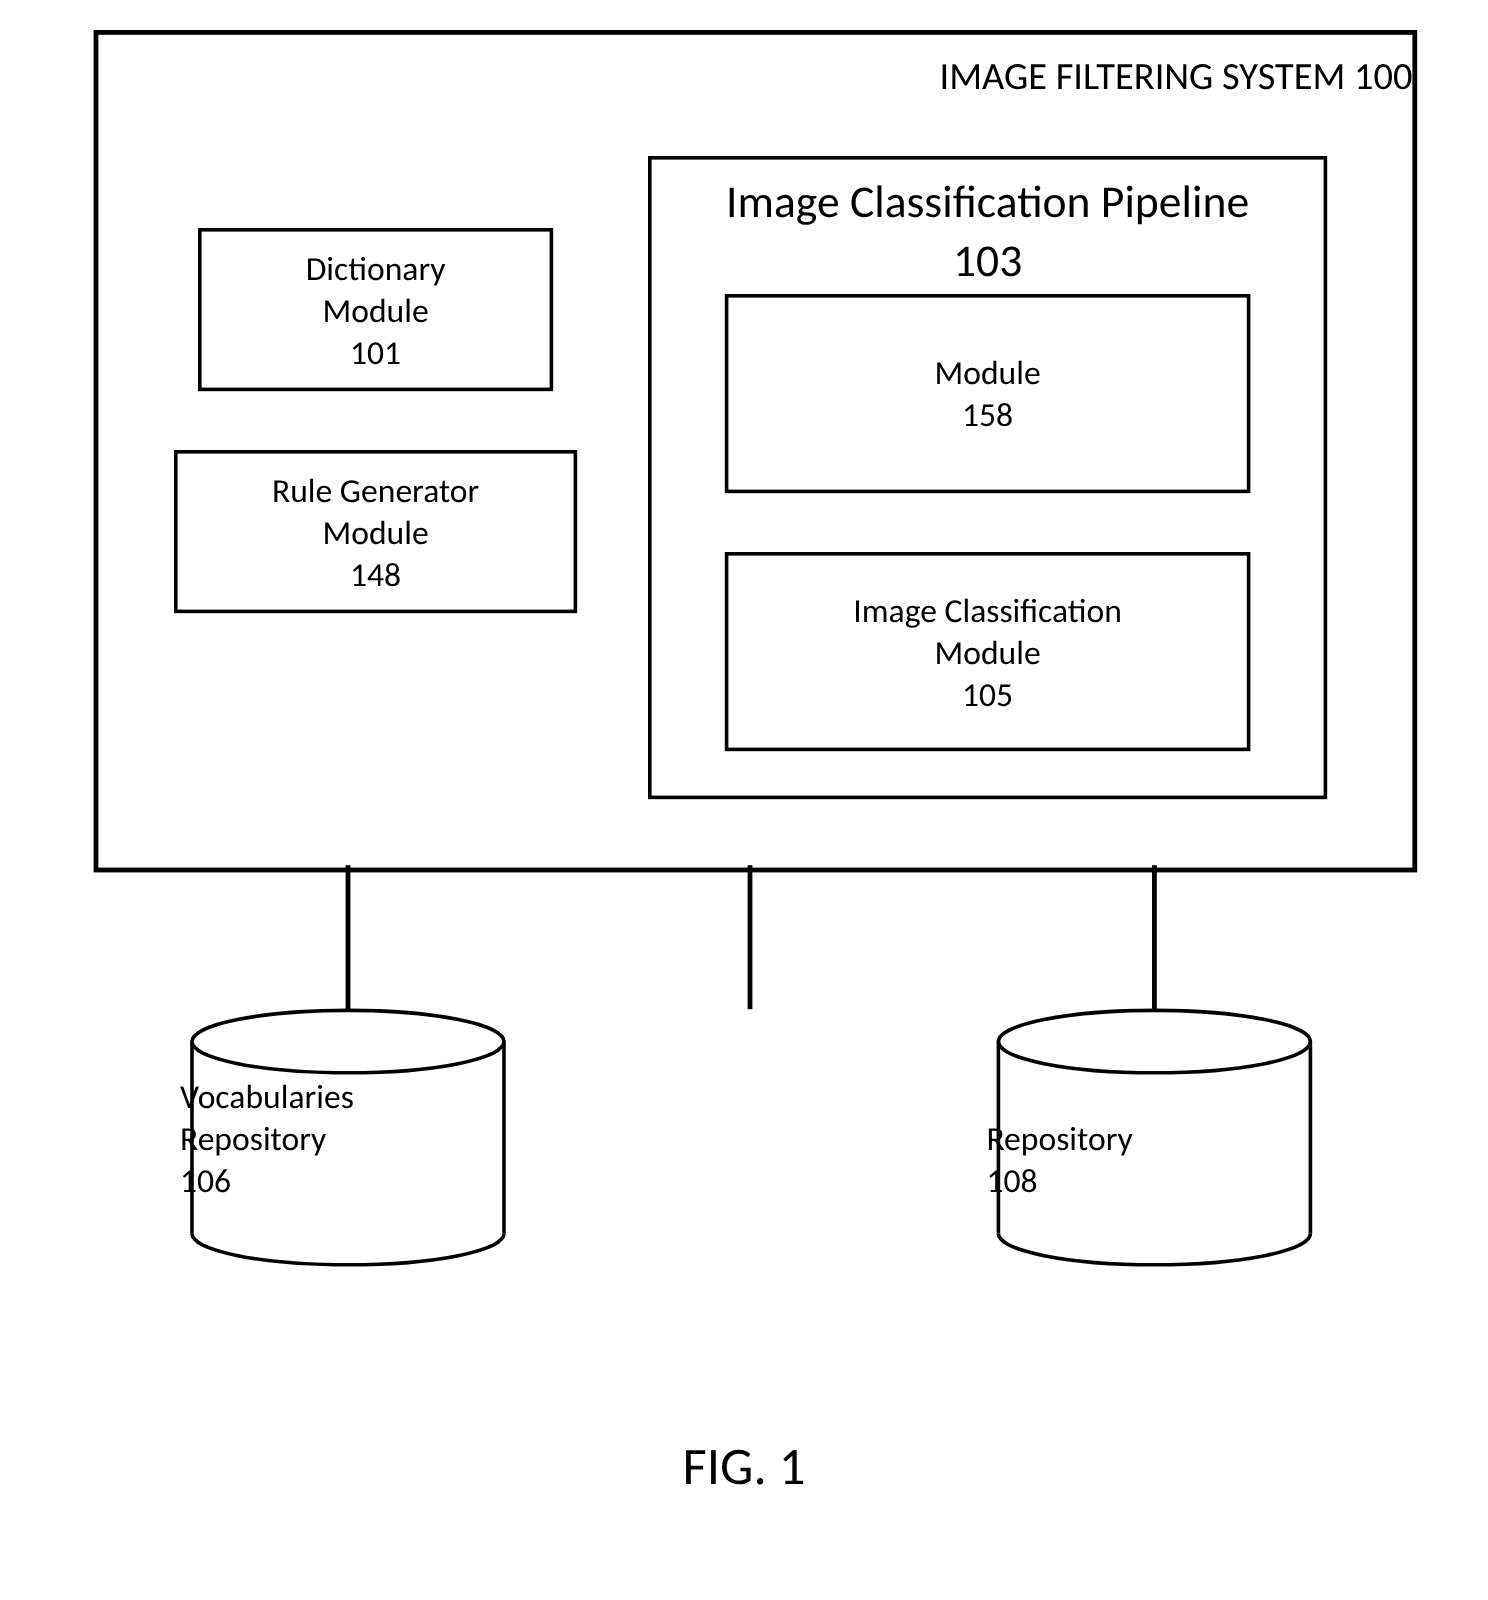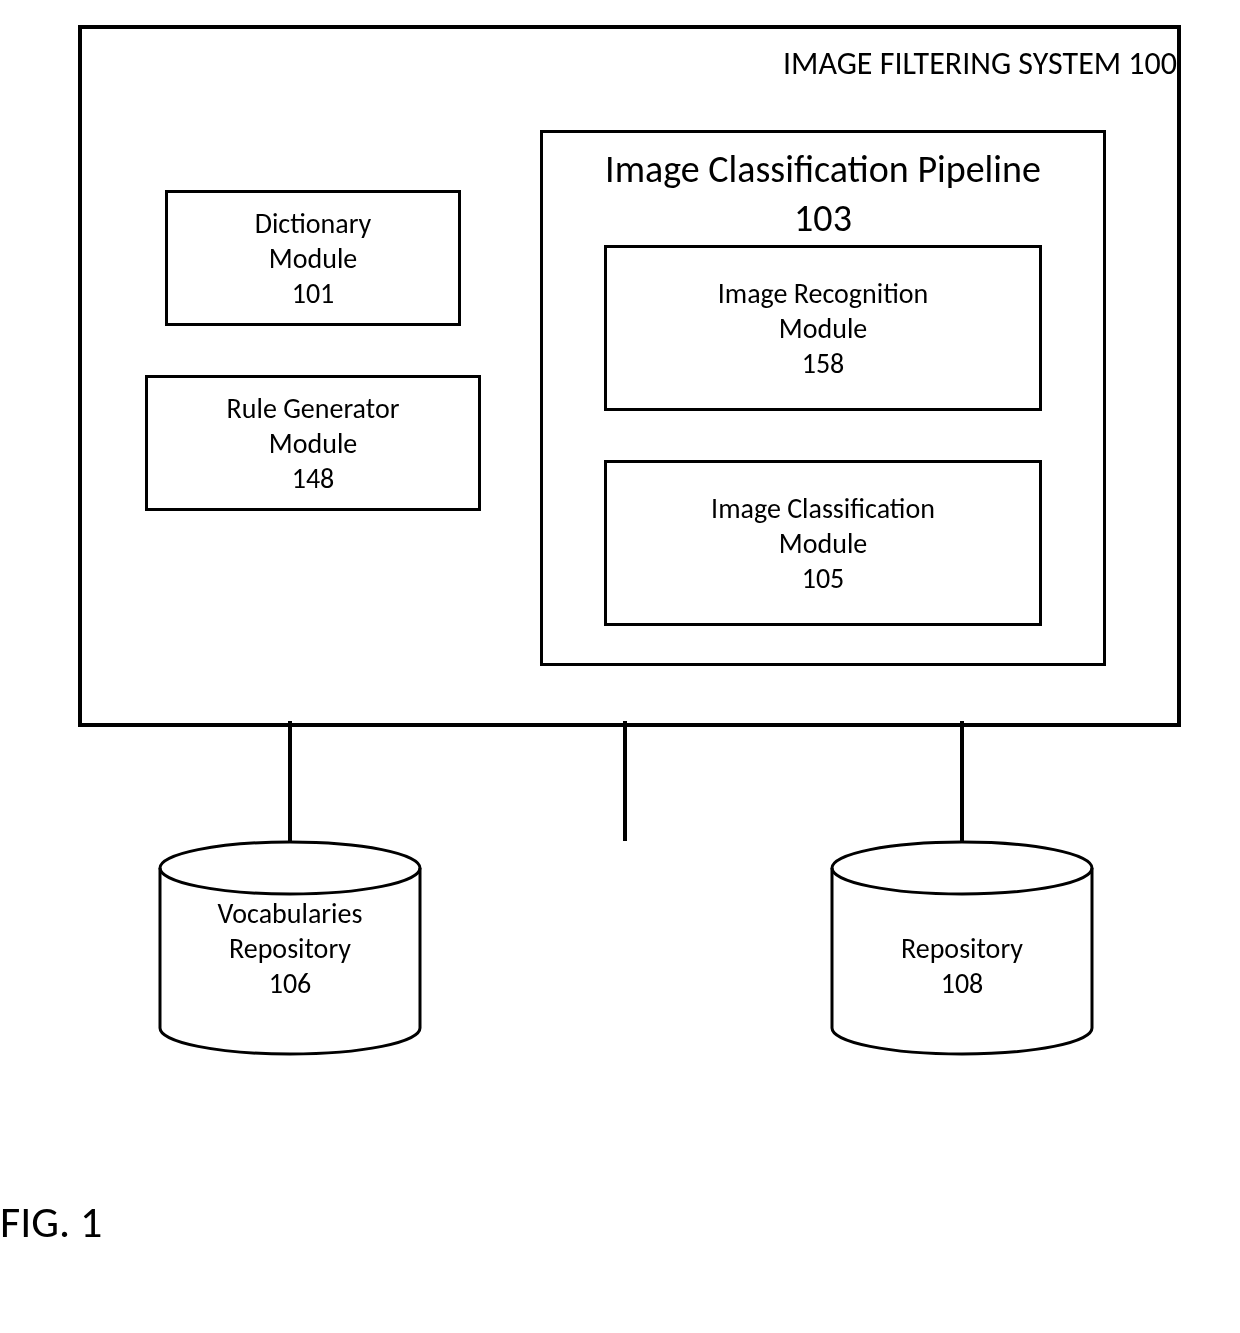--- a/index.html
+++ b/index.html
@@ -12,25 +12,25 @@
   .dict{left:165px;top:190px;width:290px;height:130px}
   .rule{left:145px;top:375px;width:330px;height:130px}
   .recog{left:604px;top:245px;width:432px;height:160px}
   .class{left:604px;top:460px;width:432px;height:160px}
   .connector{position:absolute;width:4px;background:#000}
   .c1{left:288px;top:721px;height:120px}
   .c2{left:623px;top:721px;height:120px}
   .c3{left:960px;top:721px;height:120px}
   .cyl{position:absolute;width:280px;text-align:center}
   .cyl svg{display:block;margin:0 auto}
-  .cyl-label{position:absolute;top:58px;left:0;right:0;text-align:center;font-size:28px;line-height:1.25}
+  .cyl-label{position:absolute;top:58px;left:0;right:0;text-align:left;font-size:28px;line-height:1.25}
   .cyl1{left:150px;top:838px}
   .cyl2{left:485px;top:838px}
   .cyl3{left:822px;top:838px}
-  .figlabel{position:absolute;left:0;right:0;top:1195px;font-size:44px}
+  .figlabel{position:absolute;left:0;right:0;top:1195px;text-align:center;font-size:44px}
 </style>
 </head>
 <body>
 
 <div class="canvas">
 
   <div class="box outer">
     <div class="outer-title">IMAGE FILTERING SYSTEM 100</div>
   </div>
 
@@ -47,21 +47,20 @@
   </div>
 
   <div class="box pipeline">
     <div class="pipeline-title">
       <span>Image Classification Pipeline</span><br>
       <span>103</span>
     </div>
   </div>
 
   <div class="box recog">
-    <span>Image Recognition</span>
     <span>Module</span>
     <span>158</span>
   </div>
 
   <div class="box class">
     <span>Image Classification</span>
     <span>Module</span>
     <span>105</span>
   </div>
 

